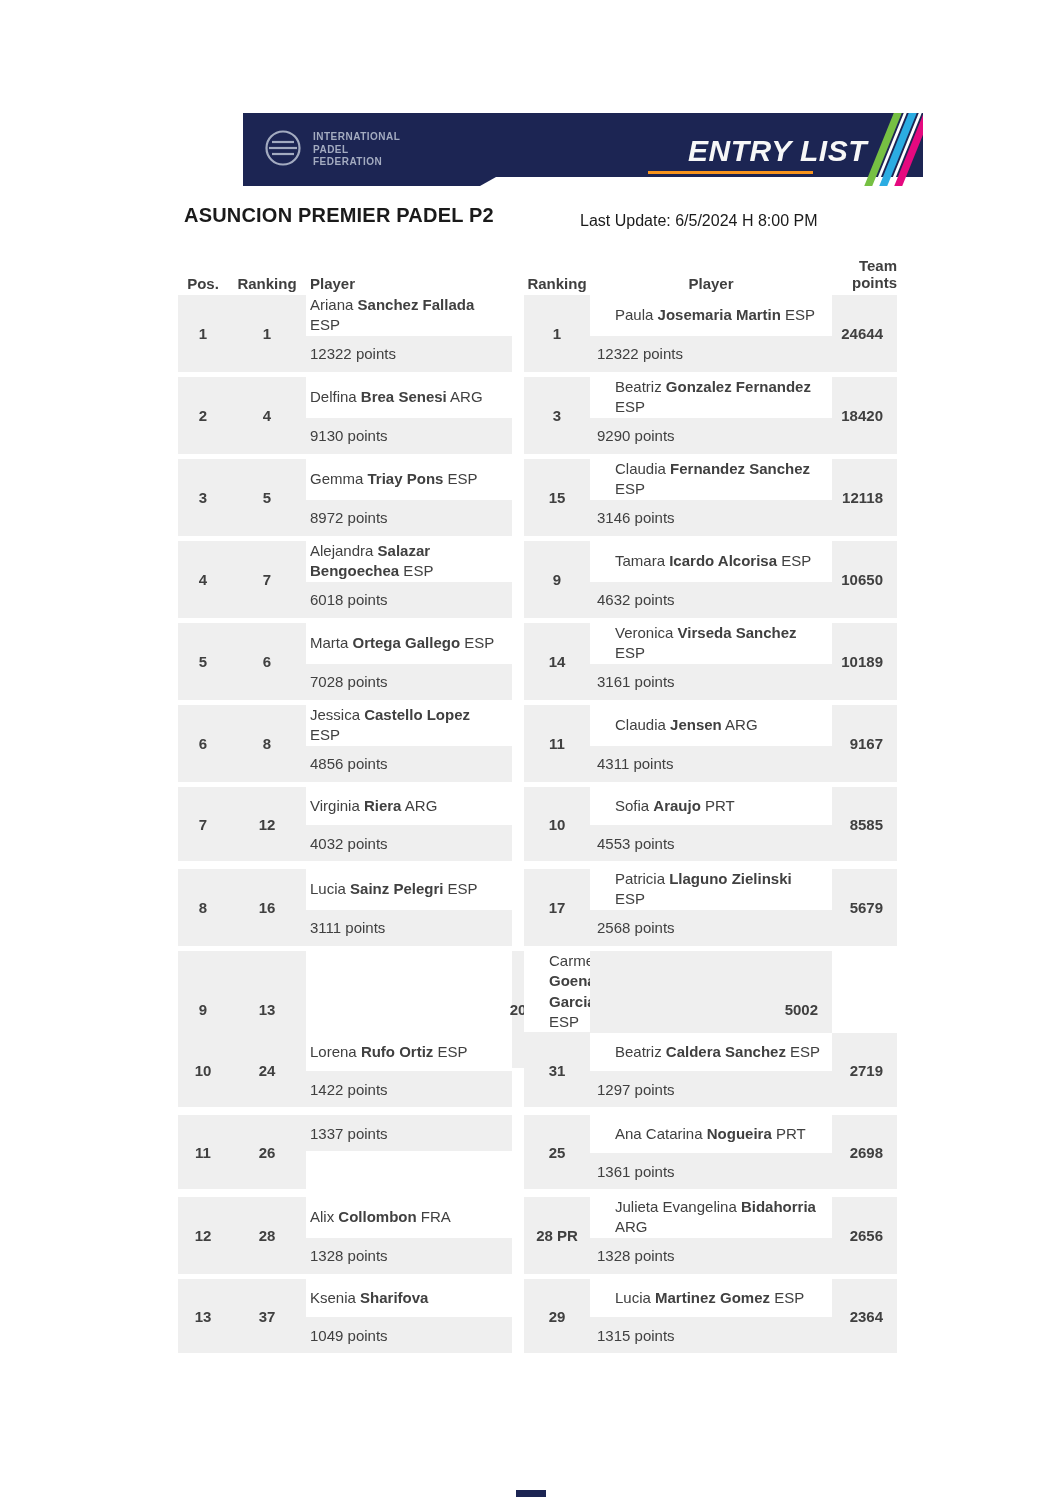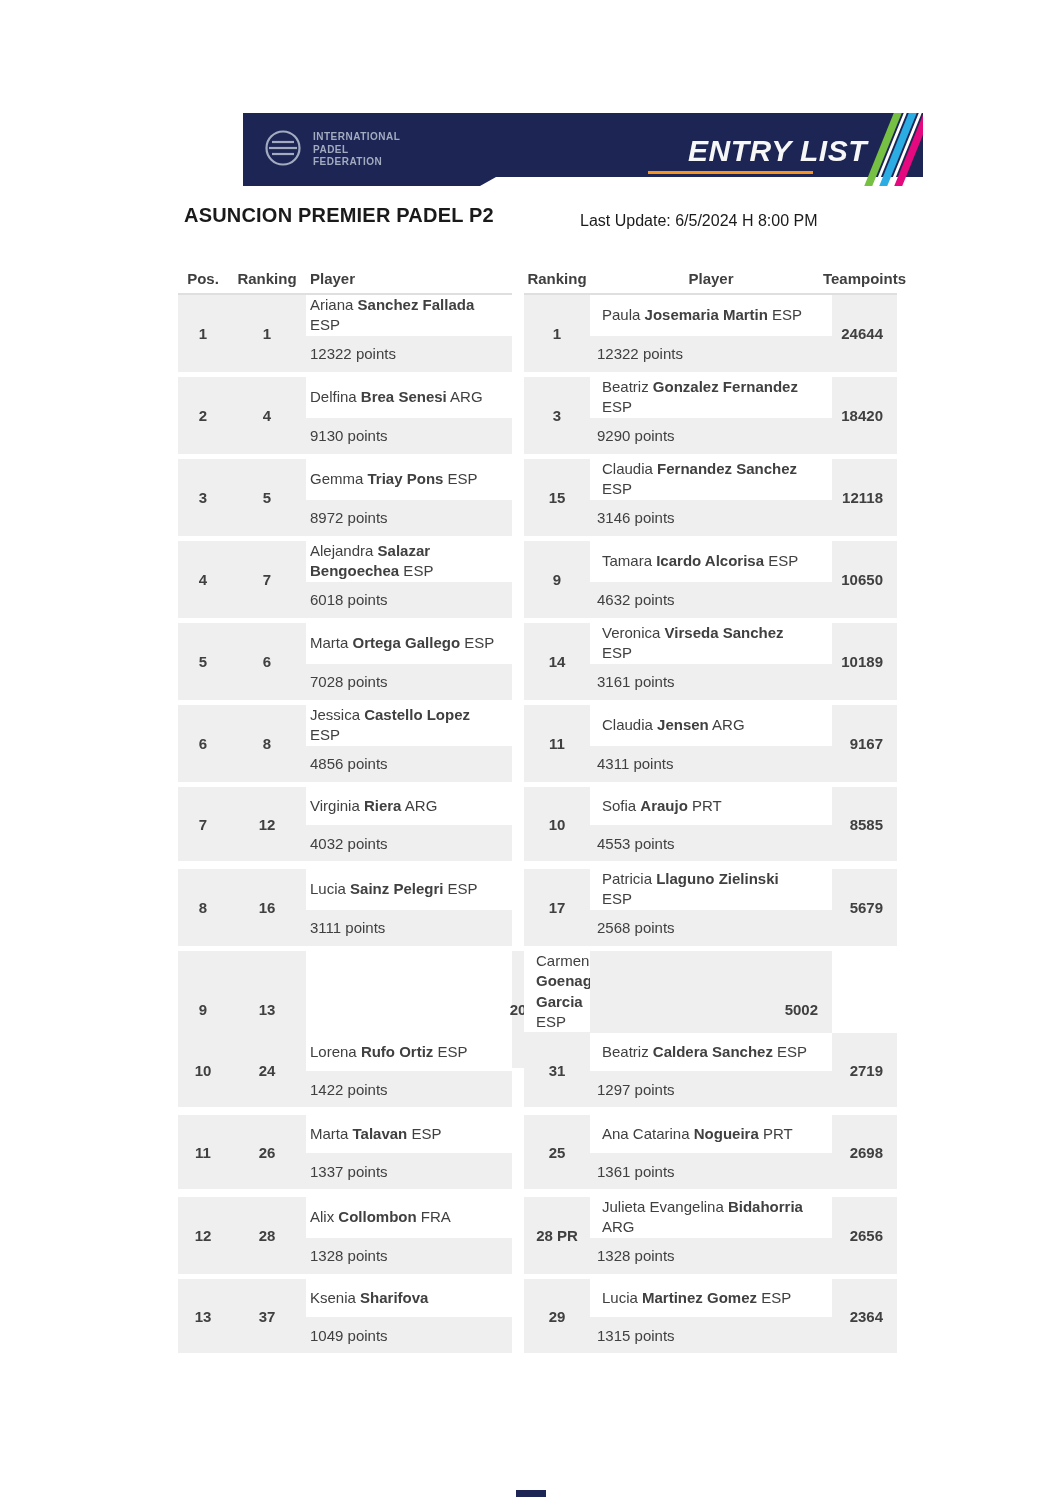--- a/index.html
+++ b/index.html
@@ -67,36 +67,36 @@
   .grid { display: grid; grid-template-columns: 50px 78px 206px 12px 66px 242px 65px; }
 
   .thead { height: 38px; }
   .thead > div {
     display: flex; align-items: flex-end; justify-content: center;
     font-weight: bold; color: #3f3f3f; padding-bottom: 6px;
     border-bottom: 2px solid #dfdfdf;
   }
   .thead > .th-gap { border-bottom: none; }
   .thead > .th-player1 { justify-content: flex-start; padding-left: 4px; }
-  .thead > .th-team { text-align: right; line-height: 1.15; }
+  .thead > .th-team { text-align: right; line-height: 1.15; flex-direction: column; }
 
   .trow { height: 74px; margin-bottom: 8px; }
   .cell-solid {
     background: var(--row_bg, #efefef);
     display: flex; align-items: center; justify-content: center;
     font-weight: bold;
   }
   .cell-solid.team { justify-content: flex-end; padding-right: 14px; }
   .player { display: flex; flex-direction: column; background: #ffffff; }
   .pname {
     flex: 1; display: flex; align-items: center;
     padding-left: 4px; line-height: 1.35;
   }
   .pname .nm { display: inline-block; max-width: 190px; }
-  .p2 .pname { padding-left: 12px; }
+  .p2 .pname { padding-left: 25px; }
   .p2 .pname .nm { max-width: 208px; }
   .ppoints {
     height: 36px; background: var(--row_bg, #efefef);
     display: flex; align-items: center; padding-left: 4px;
   }
   .p2 .ppoints { padding-left: 7px; }
   .colgap { background: transparent; }
 
   .page2-fragment {
     position: absolute; left: 516px; top: 1490px; width: 30px; height: 7px;
@@ -428,23 +428,20 @@
   </div>
 
   <div class="trow grid">
     <div class="cell-solid pos">
             <span class="num">11</span>
           </div>
     <div class="cell-solid rank1">
             <span class="num">26</span>
           </div>
     <div class="player p1">
-      <div class="pname">
-              <span class="nm">Marta <b>Talavan</b> ESP</span>
-            </div>
       <div class="ppoints">1337 points</div>
     </div>
     <div class="colgap"></div>
     <div class="cell-solid rank2">
             <span class="num">25</span>
           </div>
     <div class="player p2">
       <div class="pname">
               <span class="nm">Ana Catarina <b>Nogueira</b> PRT</span>
             </div>

